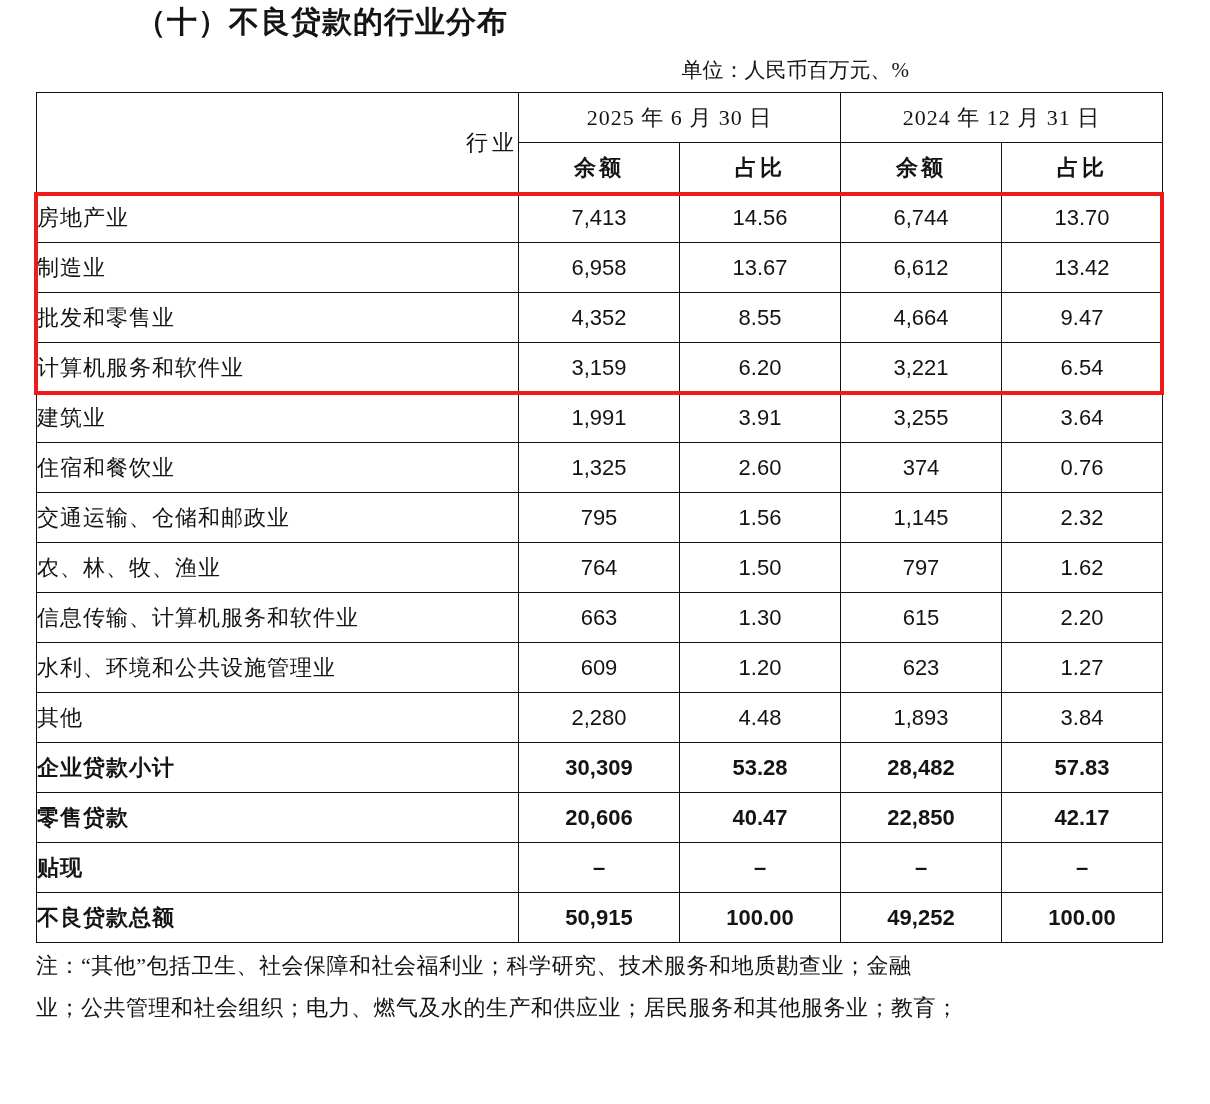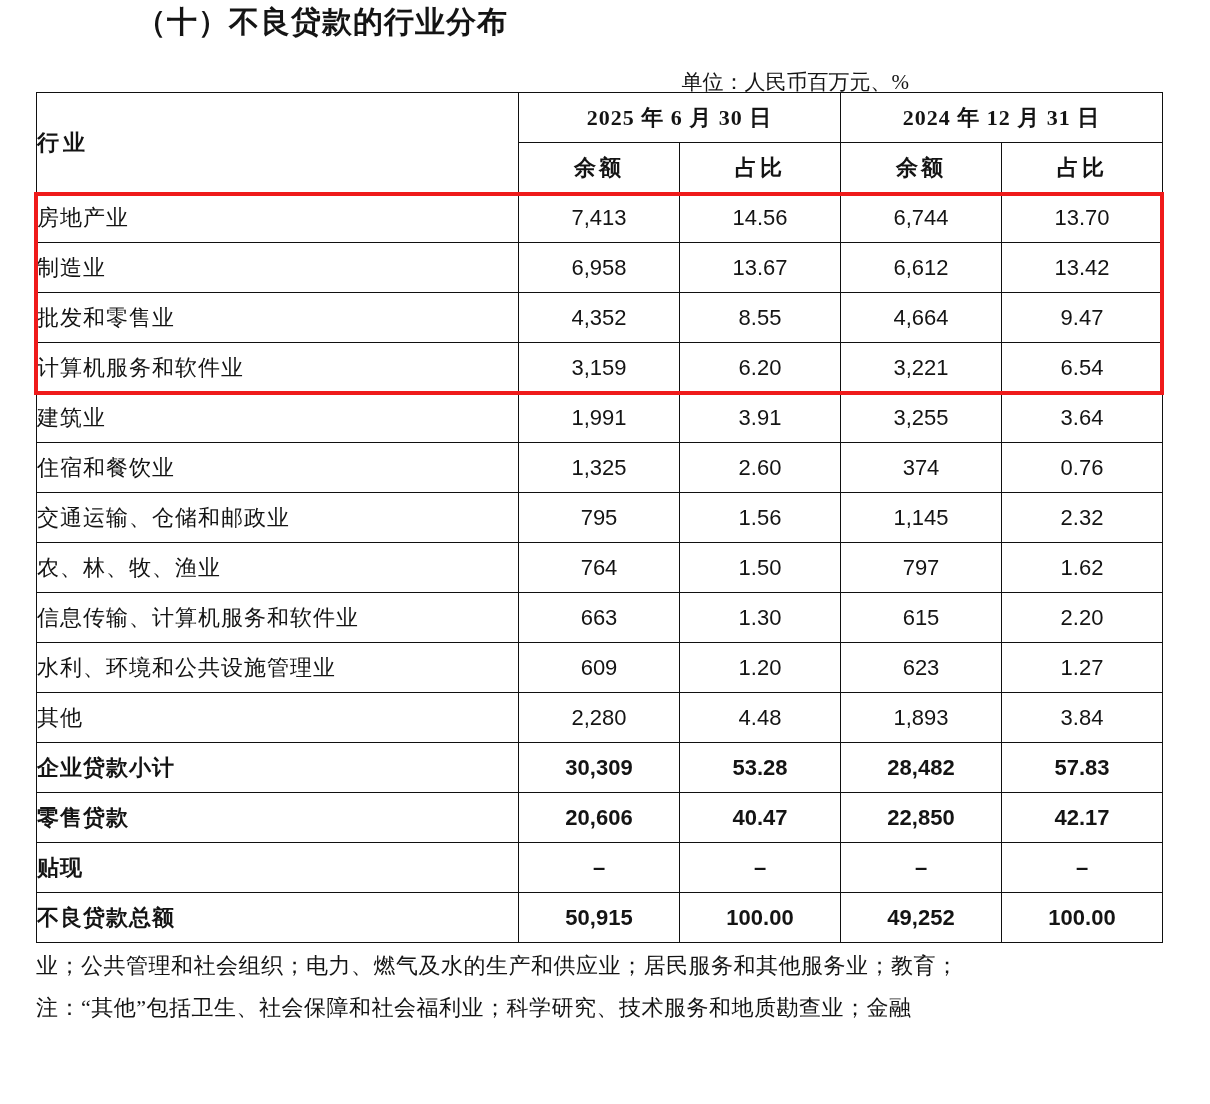--- a/index.html
+++ b/index.html
@@ -26,21 +26,21 @@
     left: 136px;
     top: 2px;
     font-size: 30px;
     font-weight: bold;
     letter-spacing: 1px;
     white-space: nowrap;
   }
   .unit-line {
     position: absolute;
     right: 52px;
-    top: 68px;
+    top: 56px;
     font-size: 21px;
     white-space: nowrap;
   }
   .table-wrap {
     position: absolute;
     left: 36px;
     top: 92px;
     width: 1126px;
   }
   table.main {
@@ -52,29 +52,29 @@
     border: 1px solid #111;
     padding: 0;
     font-size: 22px;
     height: 50px;
     box-sizing: border-box;
   }
   col.c-industry { width: 482px; }
   col.c-num { width: 161px; }
 
   th.head-group {
-    font-weight: bold;
+    font-weight: normal;
     font-size: 23px;
     text-align: center;
     letter-spacing: 1px;
   }
   th.head-industry {
-    font-weight: bold;
+    font-weight: normal;
     font-size: 24px;
-    text-align: left;
+    text-align: right;
     letter-spacing: 4px;
   }
   th.head-sub {
     font-weight: bold;
     font-size: 23px;
     text-align: center;
     letter-spacing: 3px;
   }
   td.label {
     text-align: left;
@@ -249,17 +249,17 @@
             <td class="num">49,252</td>
             <td class="num">100.00</td>
           </tr>
         </tbody>
     </table>
   </div>
 
   <div class="hl-box" style="border-color: rgb(239, 26, 26);"></div>
 
   <div class="note">
+    <div>注：“其他”包括卫生、社会保障和社会福利业；科学研究、技术服务和地质勘查业；金融</div>
     <div>业；公共管理和社会组织；电力、燃气及水的生产和供应业；居民服务和其他服务业；教育；</div>
-    <div>注：“其他”包括卫生、社会保障和社会福利业；科学研究、技术服务和地质勘查业；金融</div>
   </div>
 
 </div>
 
 </body></html>

